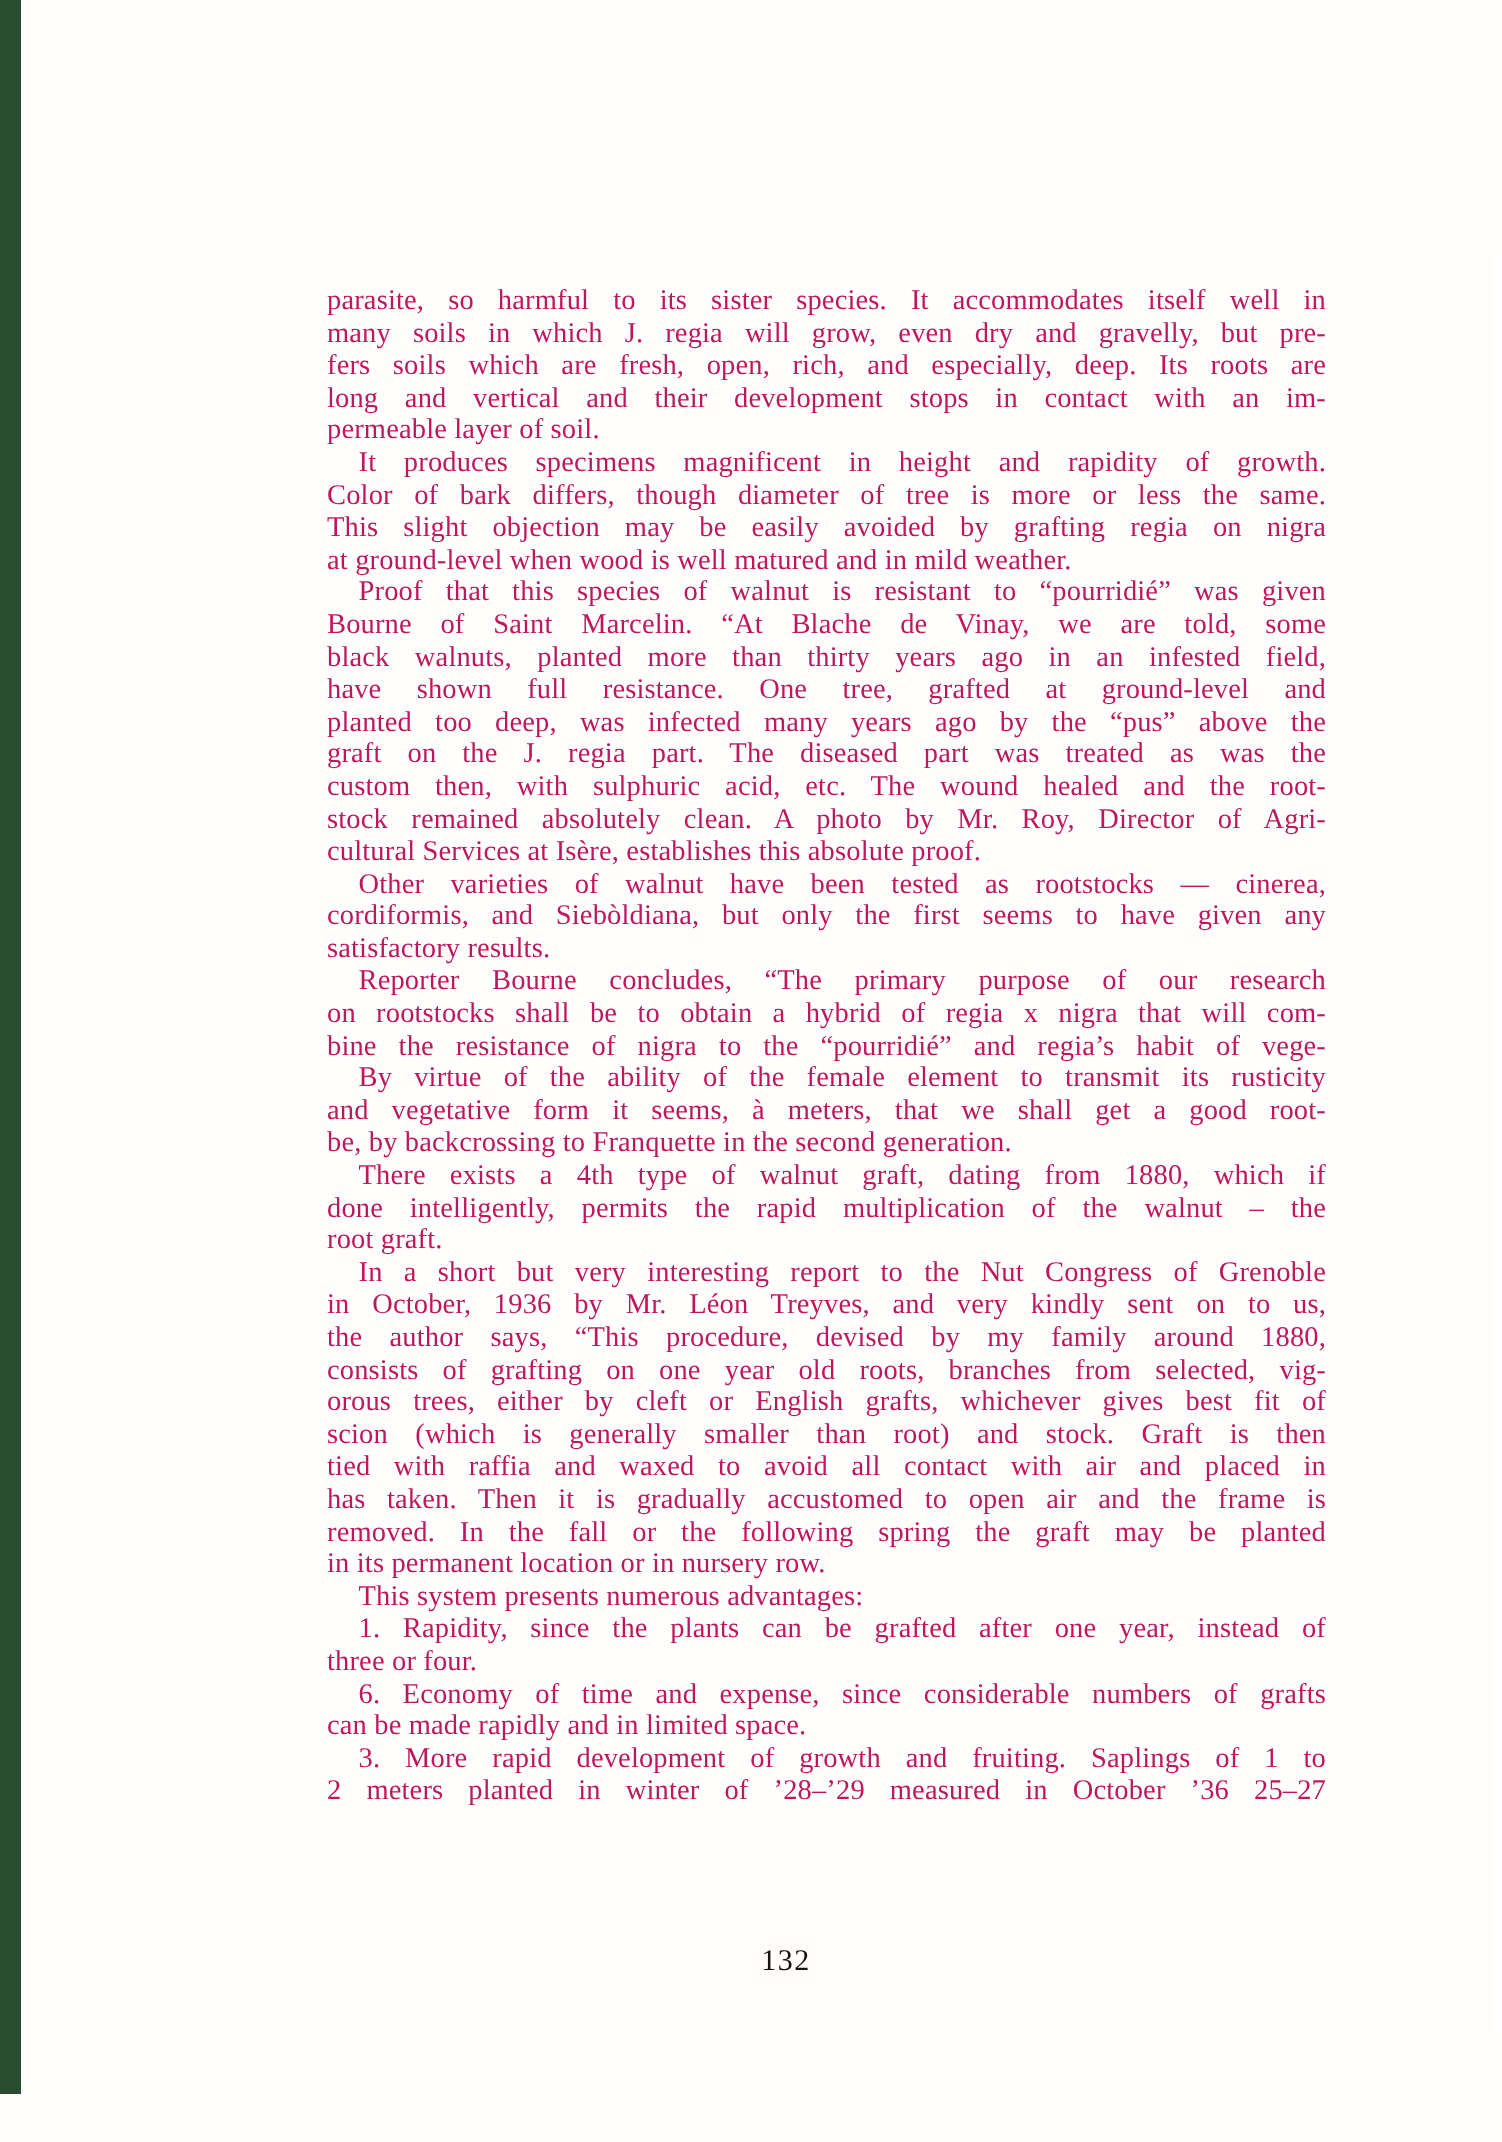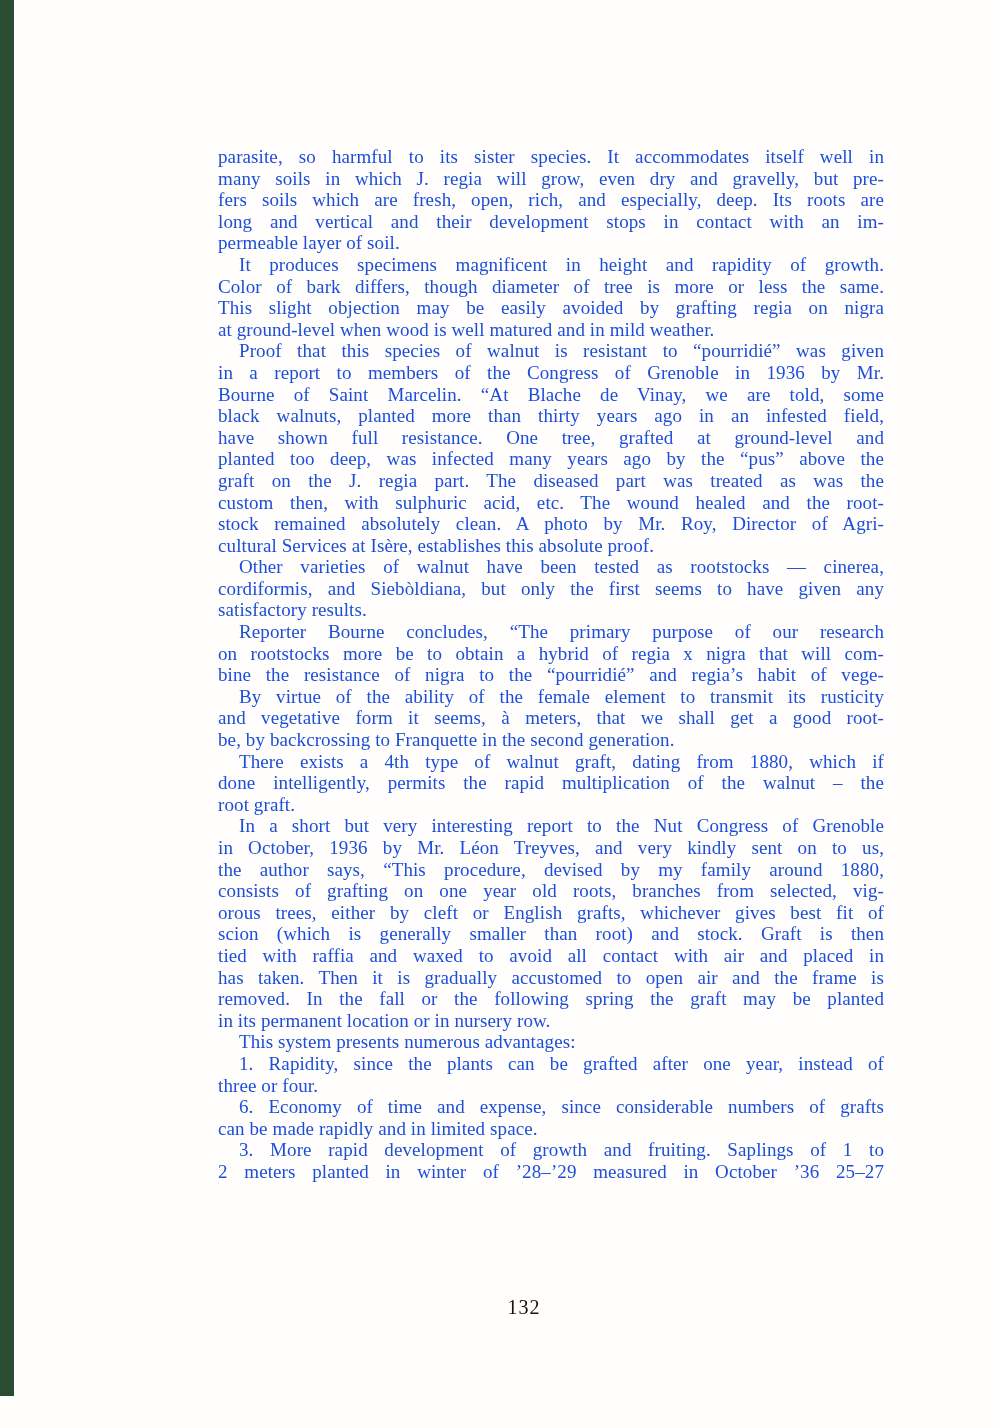--- a/index.html
+++ b/index.html
@@ -50,54 +50,53 @@
     color: #16120e;
     font-size: 20px;
     letter-spacing: 1px;
   }
 </style>
 </head>
 <body>
 
 <div class="page" style="background: rgb(255, 254, 253);">
   <div class="binding-strip" style="background: rgb(42, 76, 49);"></div>
-  <main class="text-block" id="textBlock" style="color: #1d4ed8;">
+  <main class="text-block" id="textBlock" style="color: #be185d; margin-top: 44px;">
       <div class="para">
         <div class="line"><span>parasite, so harmful to its sister species. It accommodates itself well in</span></div>
         <div class="line"><span>many soils in which </span><span class="it">J. regia</span><span> will grow, even dry and gravelly, but pre-</span></div>
         <div class="line"><span>fers soils which are fresh, open, rich, and especially, deep. Its roots are</span></div>
         <div class="line"><span>long and vertical and their development stops in contact with an im-</span></div>
         <div class="line flush"><span>permeable layer of soil.</span></div>
       </div>
       <div class="para">
         <div class="line fl-indent"><span>It produces specimens magnificent in height and rapidity of growth.</span></div>
         <div class="line"><span>Color of bark differs, though diameter of tree is more or less the same.</span></div>
         <div class="line"><span>This slight objection may be easily avoided by grafting </span><span class="it">regia</span><span> on </span><span class="it">nigra</span></div>
         <div class="line flush"><span>at ground-level when wood is well matured and in mild weather.</span></div>
       </div>
       <div class="para">
         <div class="line fl-indent"><span>Proof that this species of walnut is resistant to “pourridié” was given</span></div>
-        <div class="line"><span>in a report to members of the Congress of Grenoble in 1936 by Mr.</span></div>
         <div class="line"><span>Bourne of Saint Marcelin. “At Blache de Vinay, we are told, some</span></div>
         <div class="line"><span>black walnuts, planted more than thirty years ago in an infested field,</span></div>
         <div class="line"><span>have shown full resistance. One tree, grafted at ground-level and</span></div>
         <div class="line"><span>planted too deep, was infected many years ago by the “pus” above the</span></div>
         <div class="line"><span>graft on the </span><span class="it">J. regia</span><span> part. The diseased part was treated as was the</span></div>
         <div class="line"><span>custom then, with sulphuric acid, etc. The wound healed and the root-</span></div>
         <div class="line"><span>stock remained absolutely clean. A photo by Mr. Roy, Director of Agri-</span></div>
         <div class="line flush"><span>cultural Services at Isère, establishes this absolute proof.</span></div>
       </div>
       <div class="para">
         <div class="line fl-indent"><span>Other varieties of walnut have been tested as rootstocks — </span><span class="it">cinerea,</span></div>
         <div class="line"><span class="it">cordiformis</span><span>, and </span><span class="it">Siebòldiana</span><span>, but only the first seems to have given any</span></div>
         <div class="line flush"><span>satisfactory results.</span></div>
       </div>
       <div class="para">
         <div class="line fl-indent"><span>Reporter Bourne concludes, “The primary purpose of our research</span></div>
-        <div class="line"><span>on rootstocks more be to obtain a hybrid of </span><span class="it">regia</span><span> x </span><span class="it">nigra</span><span> that will com-</span></div>
+        <div class="line"><span>on rootstocks shall be to obtain a hybrid of </span><span class="it">regia</span><span> x </span><span class="it">nigra</span><span> that will com-</span></div>
         <div class="line"><span>bine the resistance of nigra to the “pourridié” and regia’s habit of vege-</span></div>
       </div>
       <div class="para">
         <div class="line fl-indent"><span>By virtue of the ability of the female element to transmit its rusticity</span></div>
         <div class="line"><span>and vegetative form it seems, </span><span class="it">à meters,</span><span> that we shall get a good root-</span></div>
         <div class="line flush"><span>be, by backcrossing to Franquette in the second generation.</span></div>
       </div>
       <div class="para">
         <div class="line fl-indent"><span>There exists a 4th type of walnut graft, dating from 1880, which if</span></div>
         <div class="line"><span>done intelligently, permits the rapid multiplication of the walnut – the</span></div>

